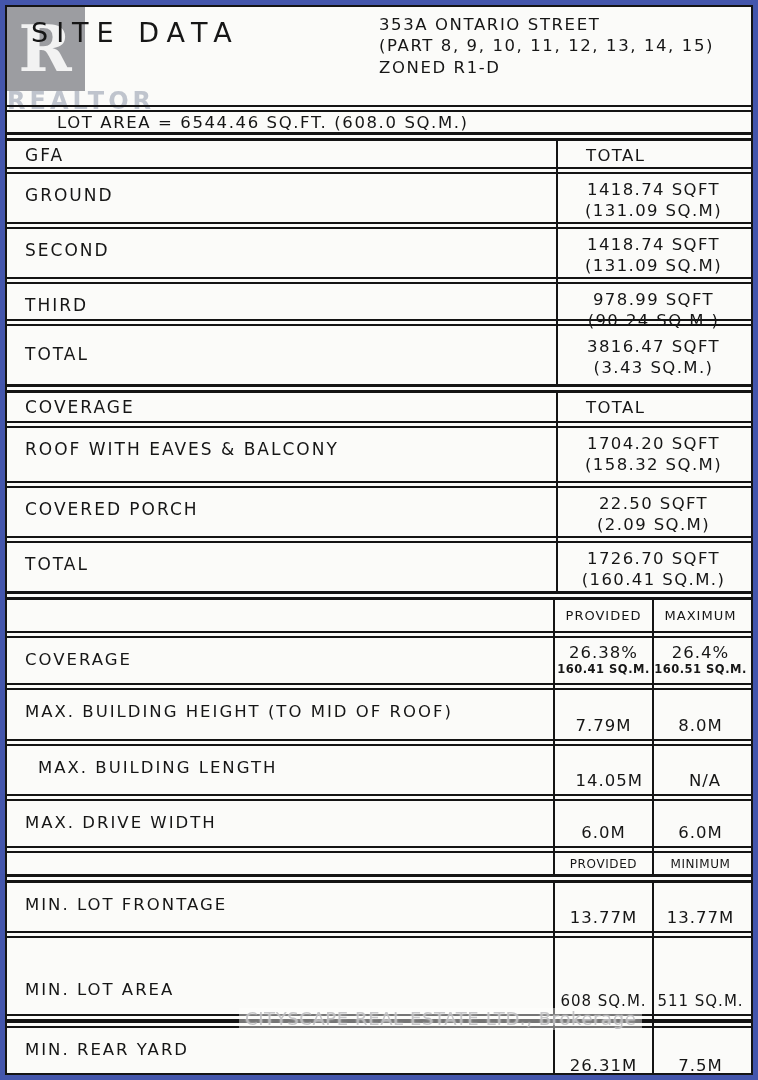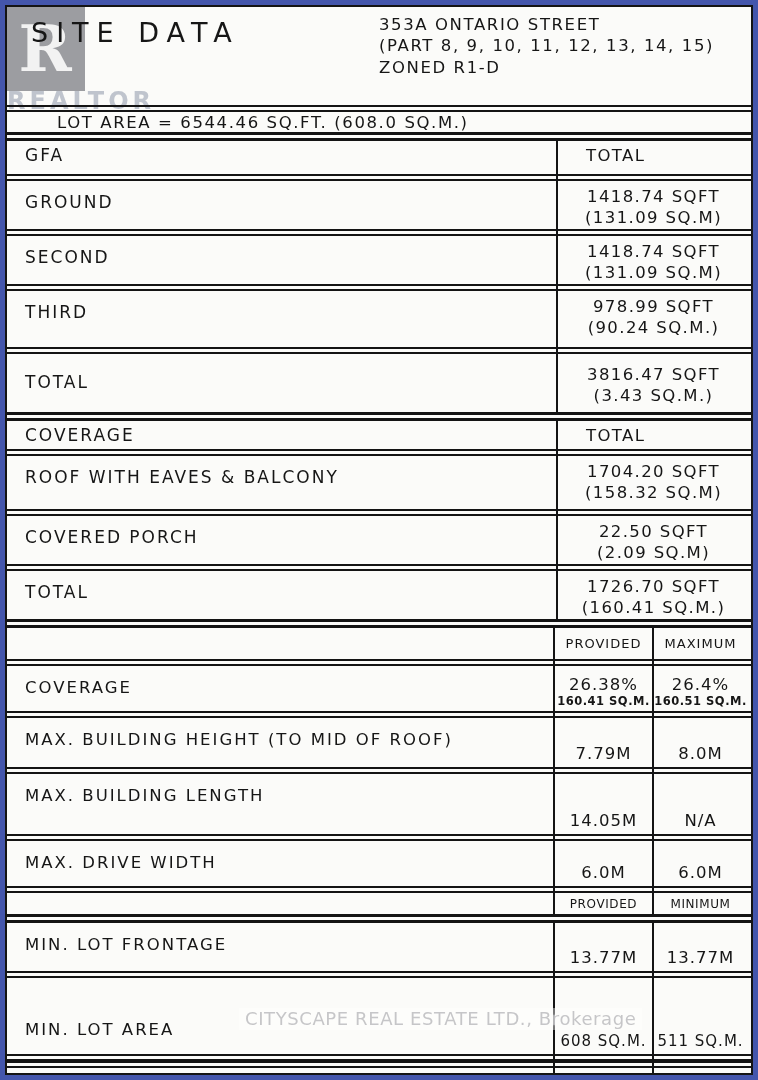--- a/index.html
+++ b/index.html
@@ -45,21 +45,21 @@
              font-size:16.5px; letter-spacing:1.4px; line-height:1.3; }
   .hdr .c-label { padding-top:4px; }
   .hdr .c-val   { align-items:flex-start; padding:4px 0 0 30px; }
 
   
   .c3-label { width:546px; font-size:16.5px; letter-spacing:2px; padding:12px 0 0 18px; }
   .c3-num   { width:101px; display:flex; flex-direction:column; align-items:center;
               justify-content:flex-end; padding-bottom:4px; font-size:16.5px; letter-spacing:1px; }
   .c3-num:last-child { width:93px; }
   .c3-num .sub { font-size:11.5px; font-weight:600; letter-spacing:0.5px; }
-  .row.mid .c3-num { justify-content:flex-end; padding-bottom:3px; }
+  .row.mid .c3-num { justify-content:center; padding-bottom:3px; }
   .hdr3 .c3-num { justify-content:center; padding-bottom:0; font-size:13px; letter-spacing:1px; }
   .hdr3s .c3-num { justify-content:center; padding-bottom:0; font-size:12px; letter-spacing:0.6px; }
 
   
   .wm { position:absolute; pointer-events:none; }
   .wm-logo {
     left:-2px; top:-1px; width:80px; height:85px;
     background:rgba(148,150,154,0.93);
     display:flex; align-items:center; justify-content:center;
     z-index:0;
@@ -106,21 +106,21 @@
 
       <div class="sep"></div>
 
       <div class="lotarea">LOT AREA = 6544.46 SQ.FT. (608.0 SQ.M.)</div>
 
       <div class="sep heavy"></div>
 
       <div class="tbl">
         <div class="vline" style="left:549px;"></div>
 
-        <div class="row hdr" style="height:33px;">
+        <div class="row hdr" style="height:26px;">
           <div class="c-label">GFA</div>
           <div class="c-val">TOTAL</div>
         </div>
         <div class="sep"></div>
 
         <div class="row" style="height:48px;">
           <div class="c-label">GROUND</div>
           <div class="c-val">
             <span>1418.74 SQFT</span>
             <span>(131.09 SQ.M)</span>
@@ -130,21 +130,21 @@
 
         <div class="row" style="height:48px;">
           <div class="c-label">SECOND</div>
           <div class="c-val">
             <span>1418.74 SQFT</span>
             <span>(131.09 SQ.M)</span>
           </div>
         </div>
         <div class="sep"></div>
 
-        <div class="row" style="height:56px;">
+        <div class="row" style="height:35px;">
           <div class="c-label">THIRD</div>
           <div class="c-val">
             <span>978.99 SQFT</span>
             <span>(90.24 SQ.M.)</span>
           </div>
         </div>
         <div class="sep"></div>
 
         <div class="row" style="height:58px;">
           <div class="c-label" style="padding-top:18px;">TOTAL</div>
@@ -223,21 +223,21 @@
           <div class="c3-label">MAX. BUILDING HEIGHT (TO MID OF ROOF)</div>
           <div class="c3-num">
             <span>7.79M</span>
           </div>
           <div class="c3-num">
             <span>8.0M</span>
           </div>
         </div>
         <div class="sep"></div>
 
-        <div class="row" style="height:60px;">
+        <div class="row" style="height:48px;margin-left:13px;">
           <div class="c3-label">MAX. BUILDING LENGTH</div>
           <div class="c3-num">
             <span>14.05M</span>
           </div>
           <div class="c3-num">
             <span>N/A</span>
           </div>
         </div>
         <div class="sep"></div>
 

